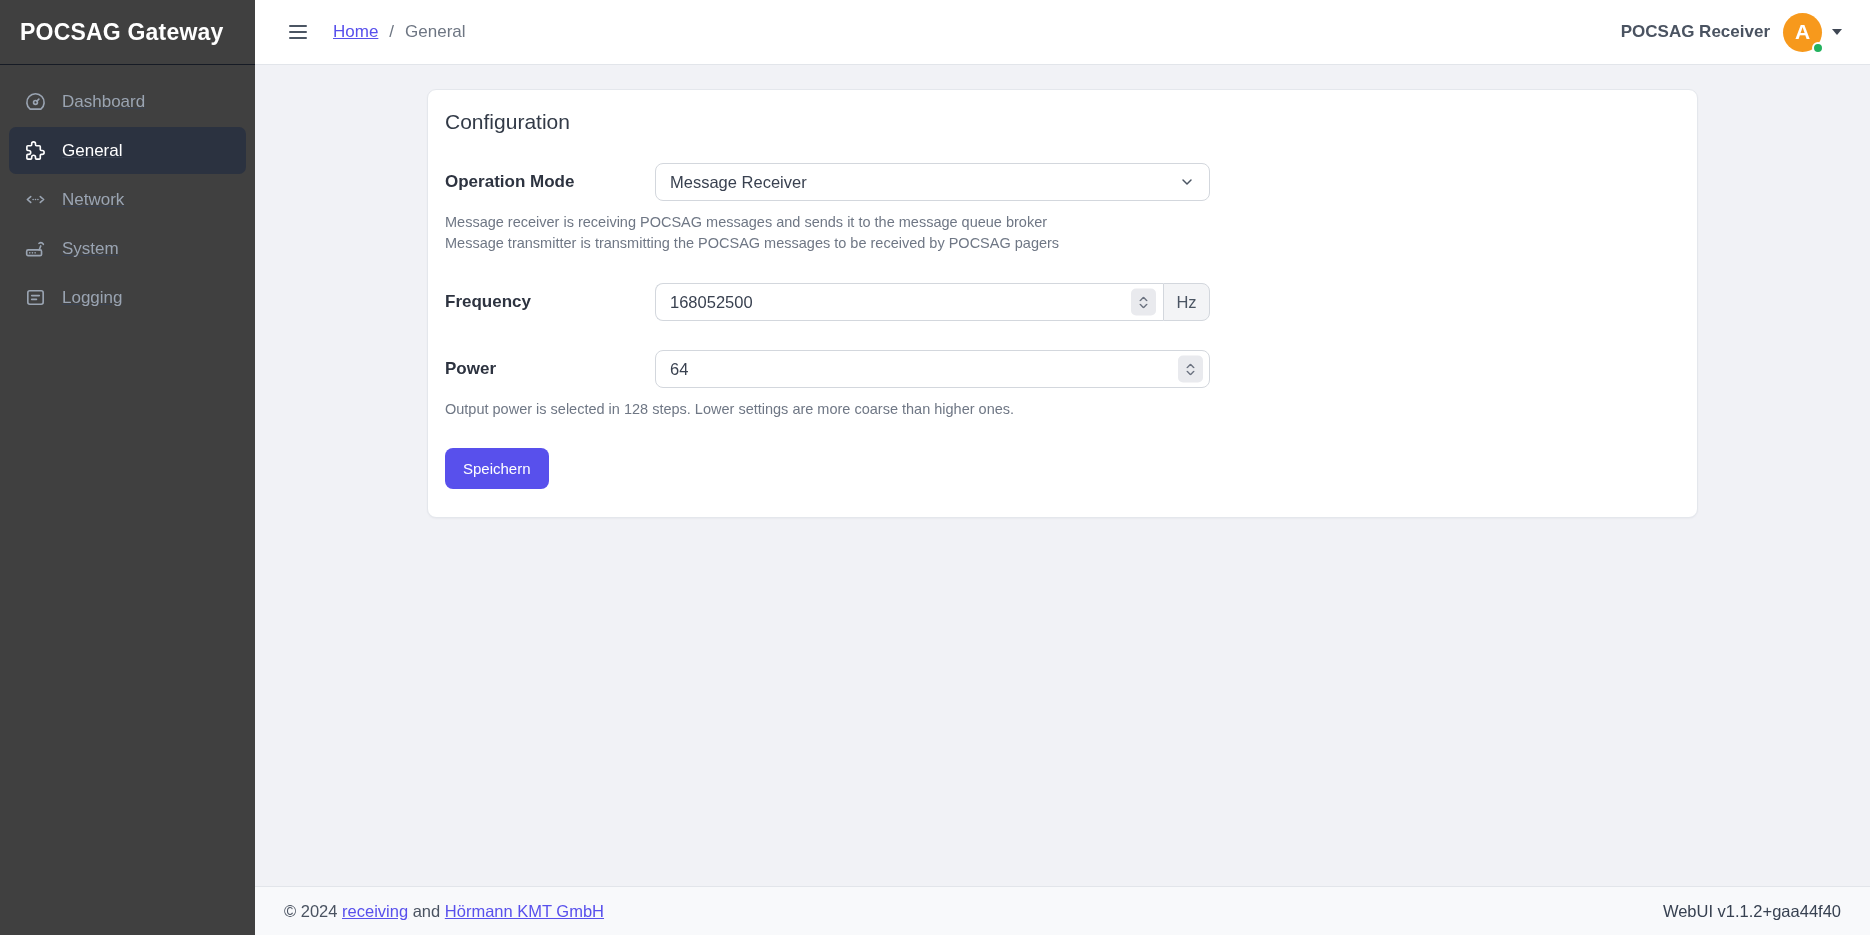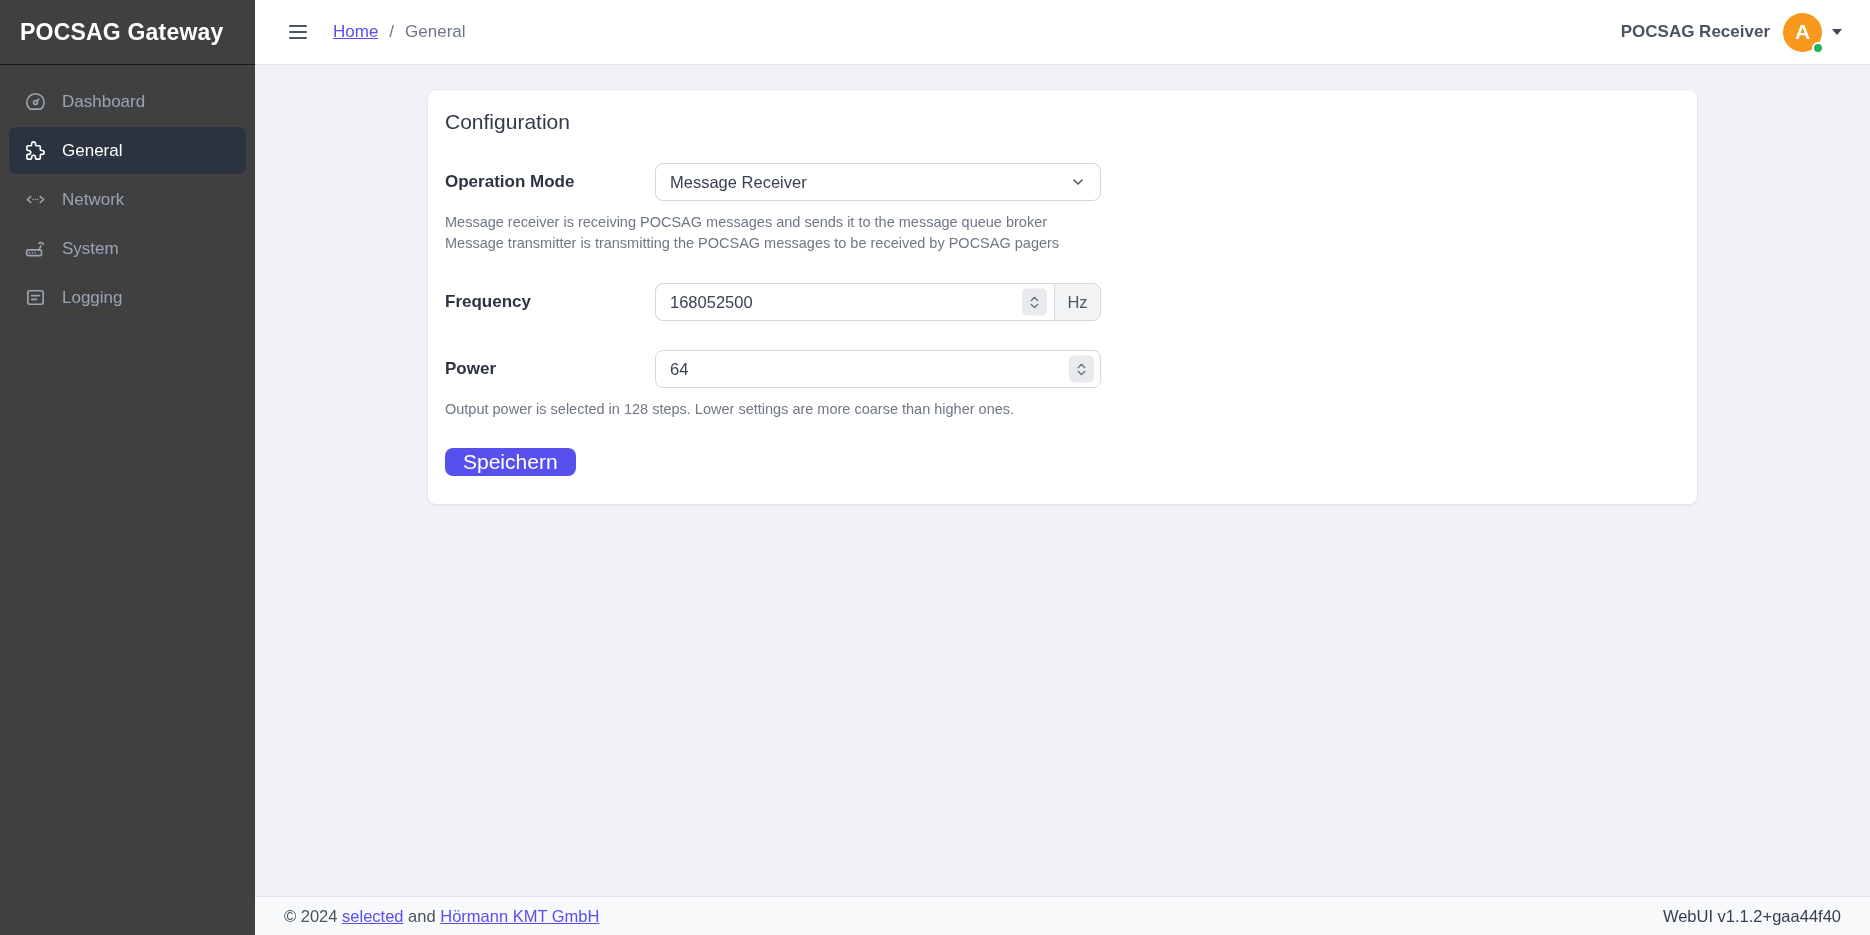--- a/index.html
+++ b/index.html
@@ -84,21 +84,21 @@
     border: 1px solid #e4e7ec;
     border-radius: 9px;
     padding: 20px 17px 28px 17px;
     box-shadow: 0 1px 2px rgba(16,24,40,0.04);
   }
   .card-title { font-size: 21px; font-weight: 500; color: #323a47; }
 
   .form-group { margin-top: 29px; }
   .form-row { display: flex; align-items: center; }
   .field-label { width: 210px; flex-shrink: 0; font-size: 17px; font-weight: bold; color: #2d3340; }
-  .control { width: 446px; }
+  .control { width: 555px; }
 
   .select {
     width: 100%; height: 38px;
     background: #ffffff;
     border: 1px solid #d3d7dd; border-radius: 8px;
     display: flex; align-items: center; justify-content: space-between;
     padding: 0 14px;
     font-size: 16.5px; color: #394150;
     cursor: pointer;
   }
@@ -133,29 +133,29 @@
     background: #f3f4f6;
     border: 1px solid #d3d7dd; border-radius: 0 8px 8px 0;
     display: flex; align-items: center; justify-content: center;
     font-size: 16.5px; color: #4b5563;
   }
 
   .save-btn {
     margin-top: 28px;
     background: #5850ec; color: #ffffff;
     border: none; border-radius: 8px;
-    padding: 2px 18px;
-    font-size: 21px;
+    padding: 12px 18px;
+    font-size: 15px;
     font-family: "Liberation Sans", "DejaVu Sans", sans-serif;
     cursor: pointer;
   }
 
   
   .footer {
-    height: 39px; flex-shrink: 0;
+    height: 49px; flex-shrink: 0;
     background: #f8f9fb;
     border-top: 1px solid #e2e5ea;
     display: flex; align-items: center;
     padding: 0 29px;
     font-size: 16.5px; color: #4a5361;
     white-space: pre;
   }
   .footer a, .footer-link { color: #5850ec; text-decoration: underline; cursor: pointer; }
   .footer-version { margin-left: auto; color: #374151; }
 </style>
@@ -325,17 +325,17 @@
         <div class="help">
           <div>Output power is selected in 128 steps. Lower settings are more coarse than higher ones.</div>
         </div>
       </div>
 
       <button class="save-btn">Speichern</button>
     </section>
   </main>
 
   <footer class="footer">
-    <span>© 2024 </span><span class="footer-link">selected</span><span> and </span><span class="footer-link">Hörmann KMT GmbH</span>
+    <span>© 2024 </span><span class="footer-link">receiving</span><span> and </span><span class="footer-link">Hörmann KMT GmbH</span>
     <span class="footer-version">WebUI v1.1.2+gaa44f40</span>
   </footer>
 
 </div>
 
 </body></html>

